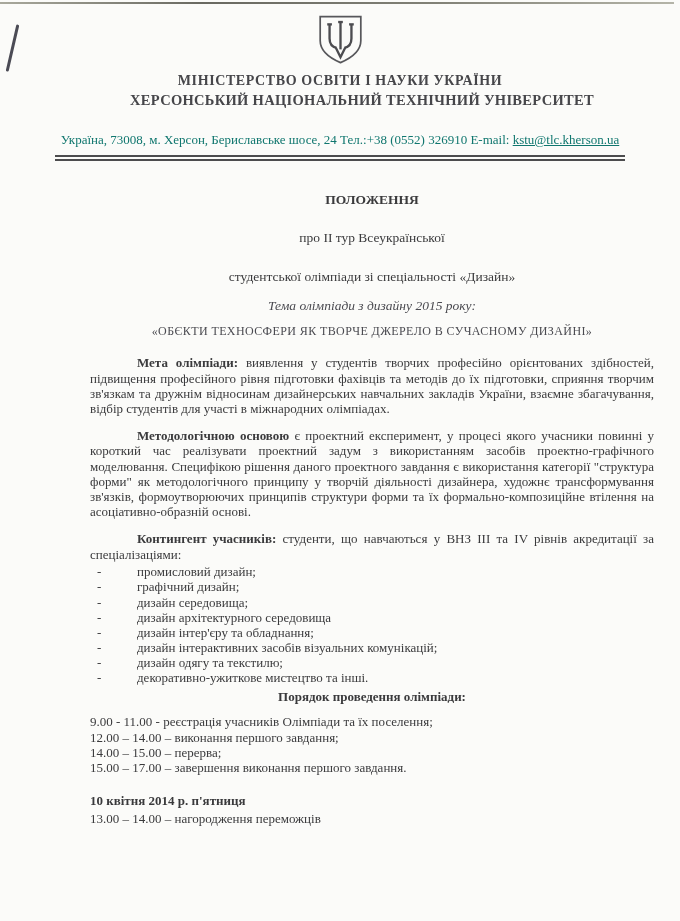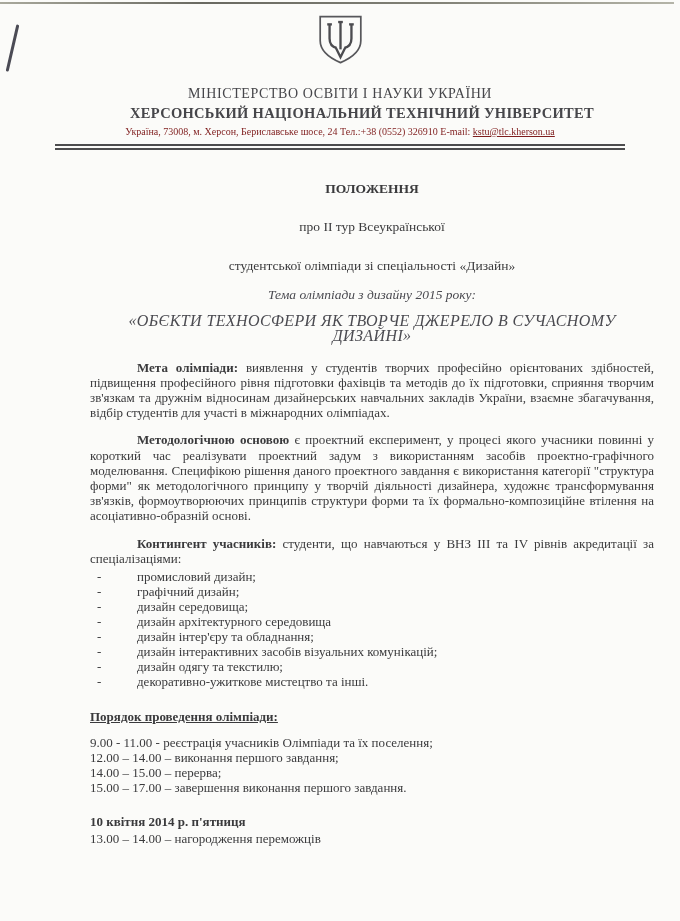--- a/index.html
+++ b/index.html
@@ -25,60 +25,60 @@
     position: absolute; left: 11px; top: 24px;
     width: 2.5px; height: 48px;
     background: #4b4b55;
     transform: rotate(13deg);
     border-radius: 2px;
   }
   
   .doc-header { padding-top: 15px; text-align: center; }
   .emblem { display: inline-block; line-height: 0; }
   .ministry {
-    margin-top: 17px;
-    font-weight: normal; font-size: 14px; letter-spacing: .6px;
+    margin-top: 4px;
+    font-weight: bold; font-size: 14px; letter-spacing: .6px;
     color: #46464a;
   }
   .university {
     margin-top: 3px;
     font-weight: bold; font-size: 14.5px; letter-spacing: .3px;
     color: #46464a;
     padding-left: 44px;
   }
-  .address { margin-top: 4px; font-size: 10px; color: #7f1d1d; }
+  .address { margin-top: 23px; font-size: 13px; color: #0f766e; }
   .email { text-decoration: underline; }
   .double-rule {
     margin: 7px 55px 0 55px;
     height: 2px;
     border-top: 2.5px solid #4c4c4e;
     border-bottom: 2.5px solid #4c4c4e;
   }
   
   .doc-body {
     padding: 31px 26px 0 90px;
     font-size: 13px;
     line-height: 15.2px;
   }
   .title-block { text-align: center; }
   .doc-title { font-weight: bold; font-size: 13.5px; line-height: 15px; }
   .title-line { font-size: 13.5px; line-height: 14.5px; margin-top: 24px; }
   .theme-label { margin-top: 14px; font-style: italic; font-size: 13.5px; color: #4a4a50; }
-  .theme-line  { margin-top: 11px; font-style: italic; font-size: 16px; letter-spacing: .4px; color: #4a4a50; text-align: center; }
+  .theme-line  { margin-top: 11px; font-size: 12px; letter-spacing: .4px; color: #4a4a50; text-align: center; }
   .para {
     margin: 0; margin-top: 12px;
     text-align: justify;
     text-indent: 47px;
   }
   .para.first { margin-top: 16px; }
   .lead { font-weight: bold; }
   .spec-list { margin-top: 2.5px; }
   .spec-item { display: flex; line-height: 15.1px; }
   .spec-dash { width: 47px; padding-left: 7px; box-sizing: border-box; flex: none; }
-  .order-heading { margin-top: 20px; font-weight: bold; text-decoration: underline; }
+  .order-heading { margin-top: 4px; text-align: center; font-weight: bold; }
   .day { margin-top: 10px; }
   .day.gap2 { margin-top: 16px; }
   .day.gap3 { margin-top: 18px; }
   .day-date { font-weight: bold; margin-bottom: 2px; }
   .day-item { line-height: 15.3px; }
   .footer-line { margin-top: 11px; }
 </style>
 </head>
 <body>
 

